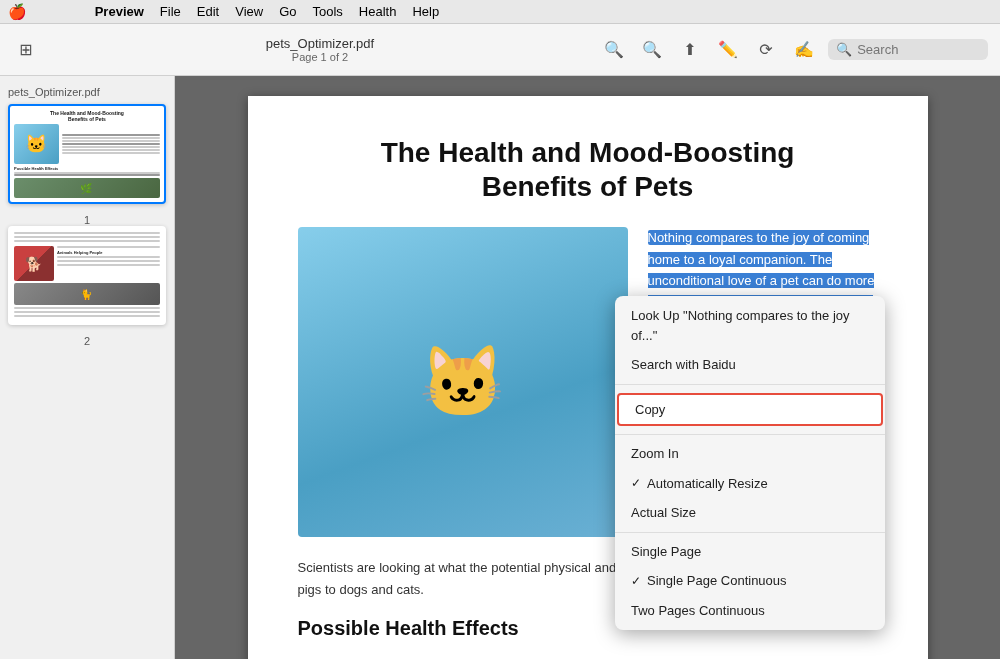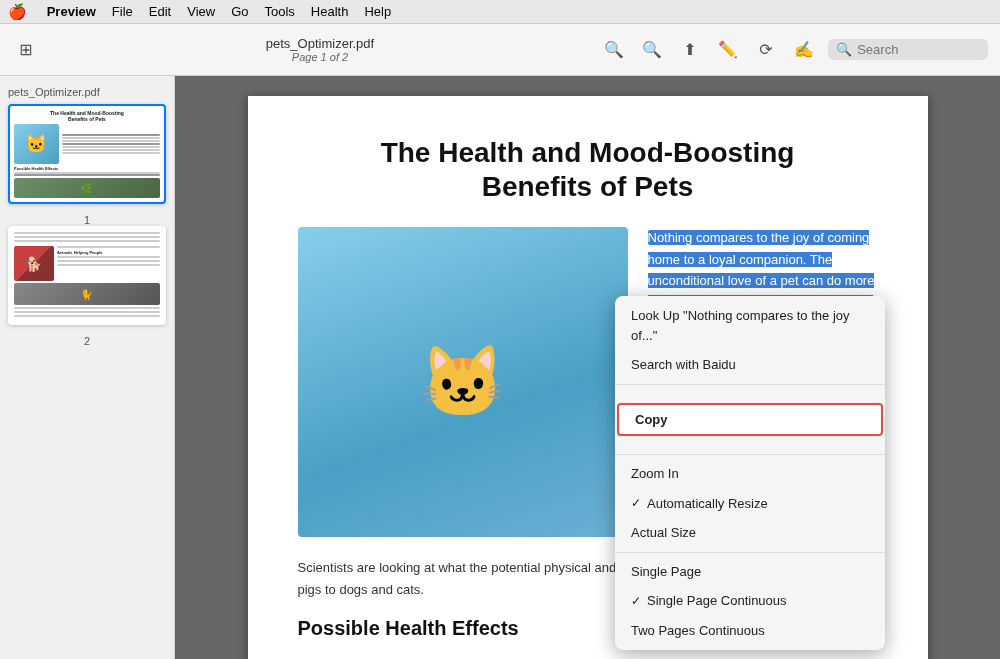--- a/index.html
+++ b/index.html
@@ -20,21 +20,21 @@
       display: flex;
       align-items: center;
       padding: 0 8px;
       gap: 16px;
       font-size: 13px;
       border-bottom: 1px solid #ccc;
       flex-shrink: 0;
     }
     .menubar-apple { font-size: 15px; margin-right: 4px; }
     .menubar-item { cursor: default; }
-    .menubar-item.app-name { font-weight: 600; }
+    .menubar-item.app-name { font-weight: 600; margin-left: 48px; }
 
     
     .toolbar {
       height: 52px;
       background: #f5f5f5;
       border-bottom: 1px solid #d0d0d0;
       display: flex;
       align-items: center;
       padding: 0 12px;
       gap: 8px;
@@ -42,21 +42,21 @@
     }
     .toolbar-doc-info {
       display: flex;
       flex-direction: column;
       align-items: center;
       flex: 1;
       font-size: 12px;
       color: #333;
     }
     .toolbar-doc-title { font-weight: 500; font-size: 13px; }
-    .toolbar-doc-page { font-size: 11px; color: #666; font-style: italic; }
+    .toolbar-doc-page { font-size: 11px; color: #666; }
     .toolbar-icons {
       display: flex;
       align-items: center;
       gap: 10px;
     }
     .toolbar-icon {
       width: 28px; height: 28px;
       display: flex; align-items: center; justify-content: center;
       font-size: 16px; color: #555;
       cursor: pointer;
@@ -291,22 +291,22 @@
       color: #222;
       display: flex;
       align-items: center;
       justify-content: space-between;
       line-height: 1.5;
     }
     .menu-item.copy-item {
       background: white;
       border: 2px solid #e74c3c;
       border-radius: 4px;
-      margin: 18px 2px;
-      font-weight: 700;
+      margin: 8px 2px;
+      font-weight: 400;
       align-items: center;
     }
     .menu-item.checked::before {
       content: '✓';
       margin-right: 6px;
       font-size: 12px;
     }
     .menu-separator {
       height: 1px;
       background: #ddd;

